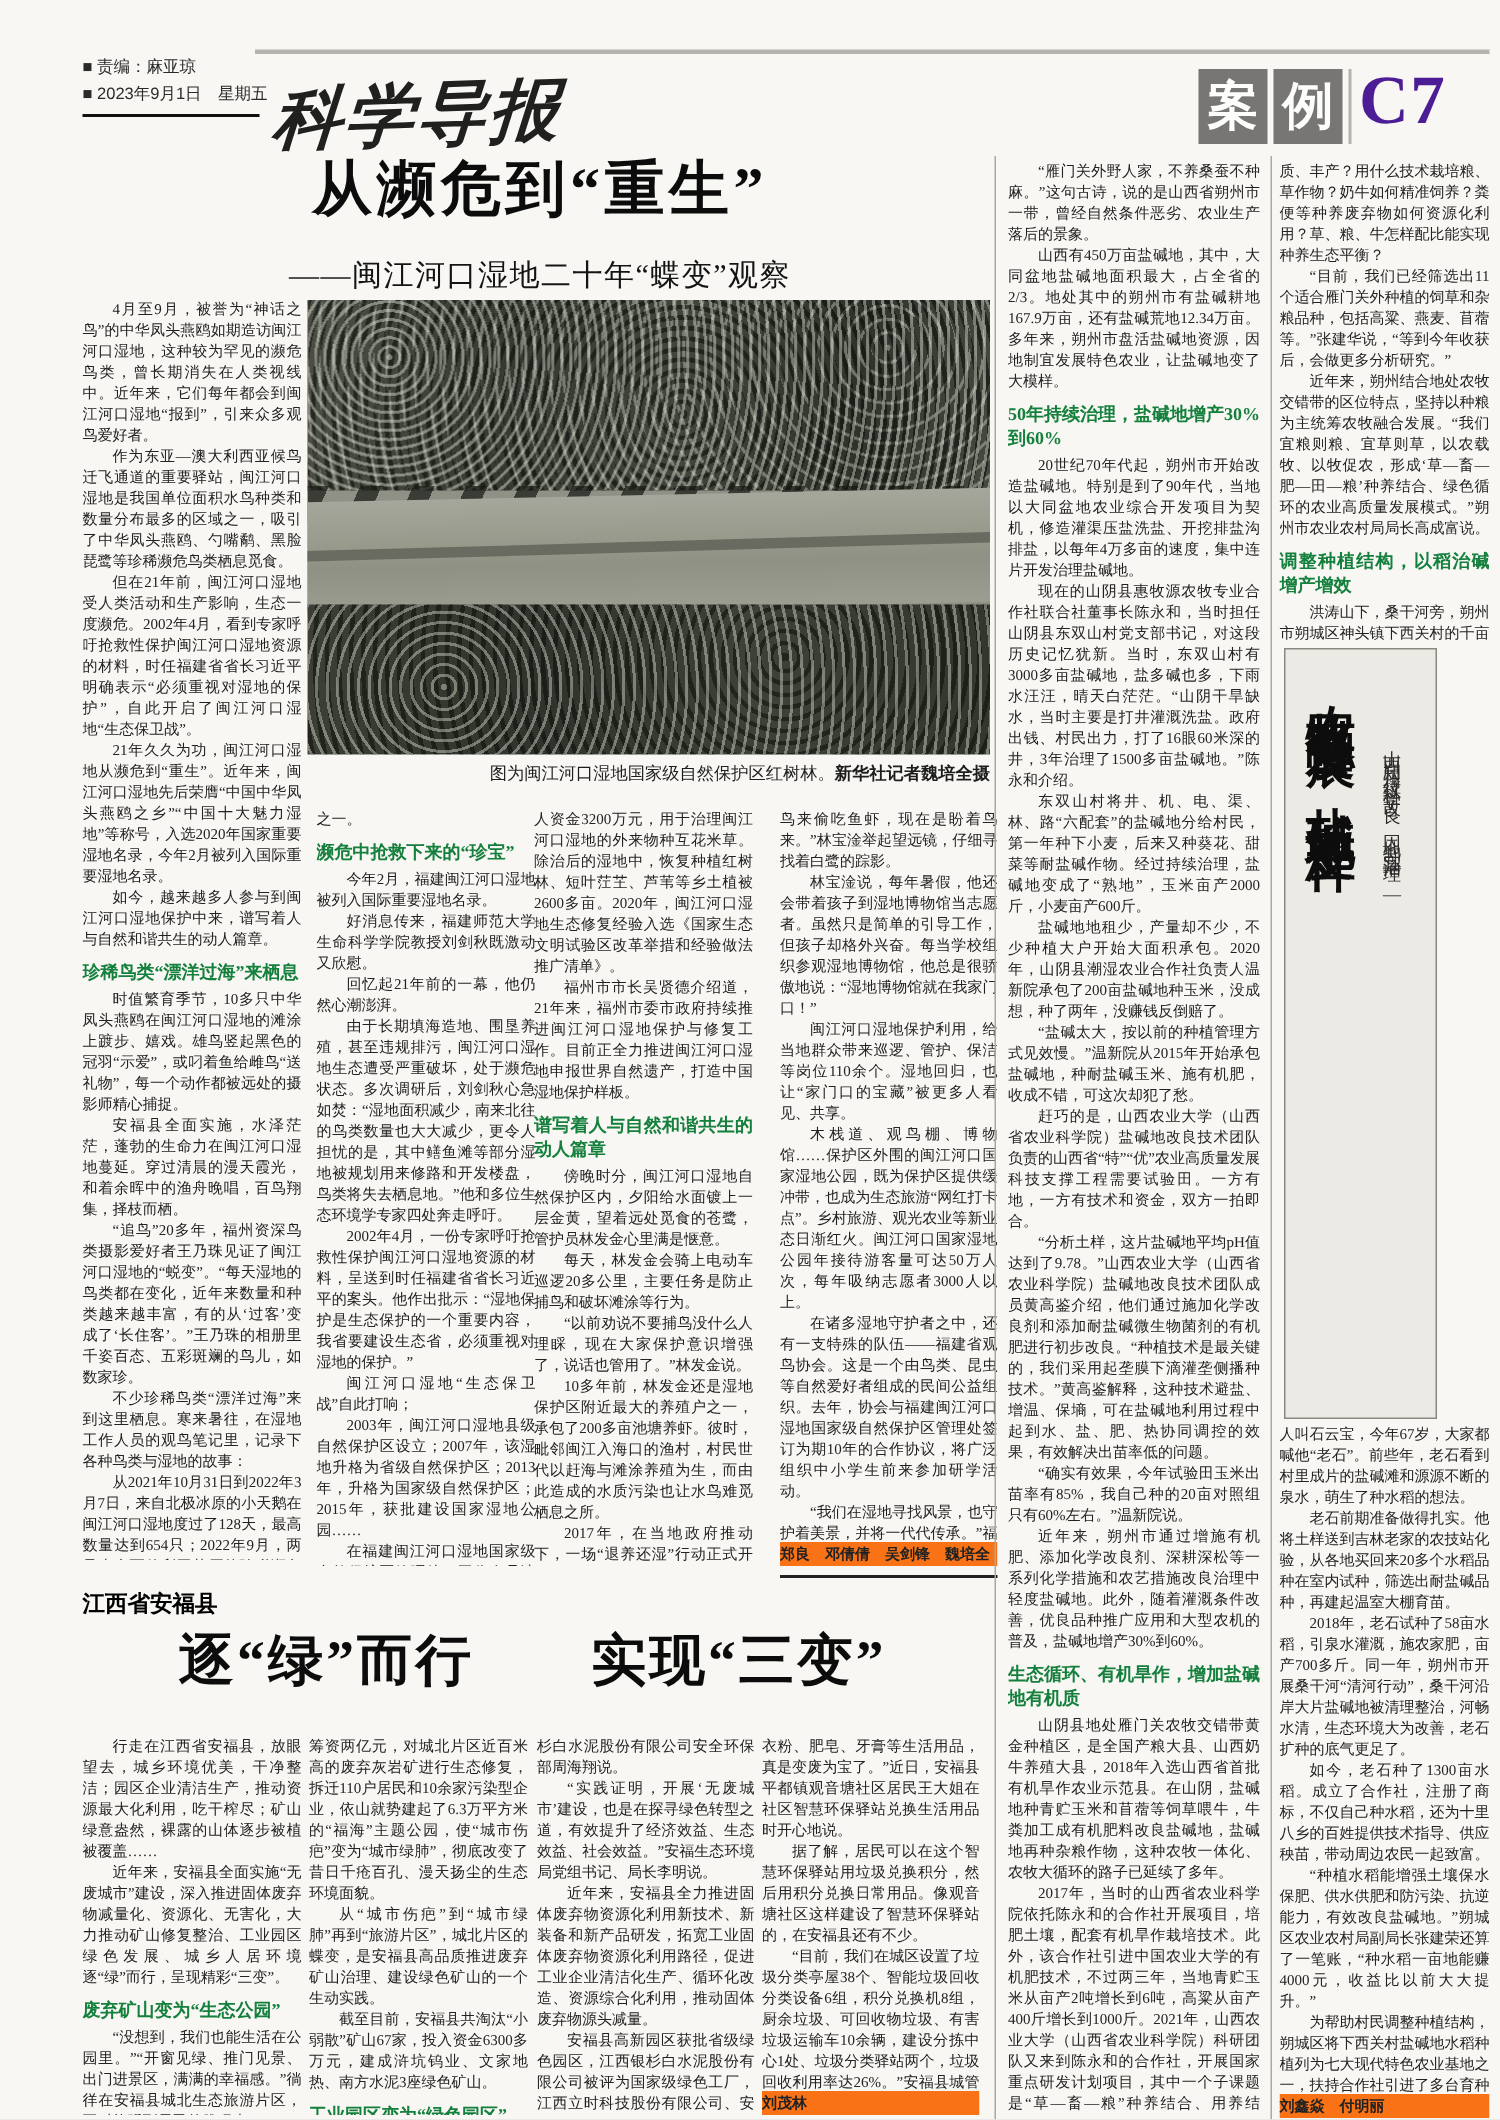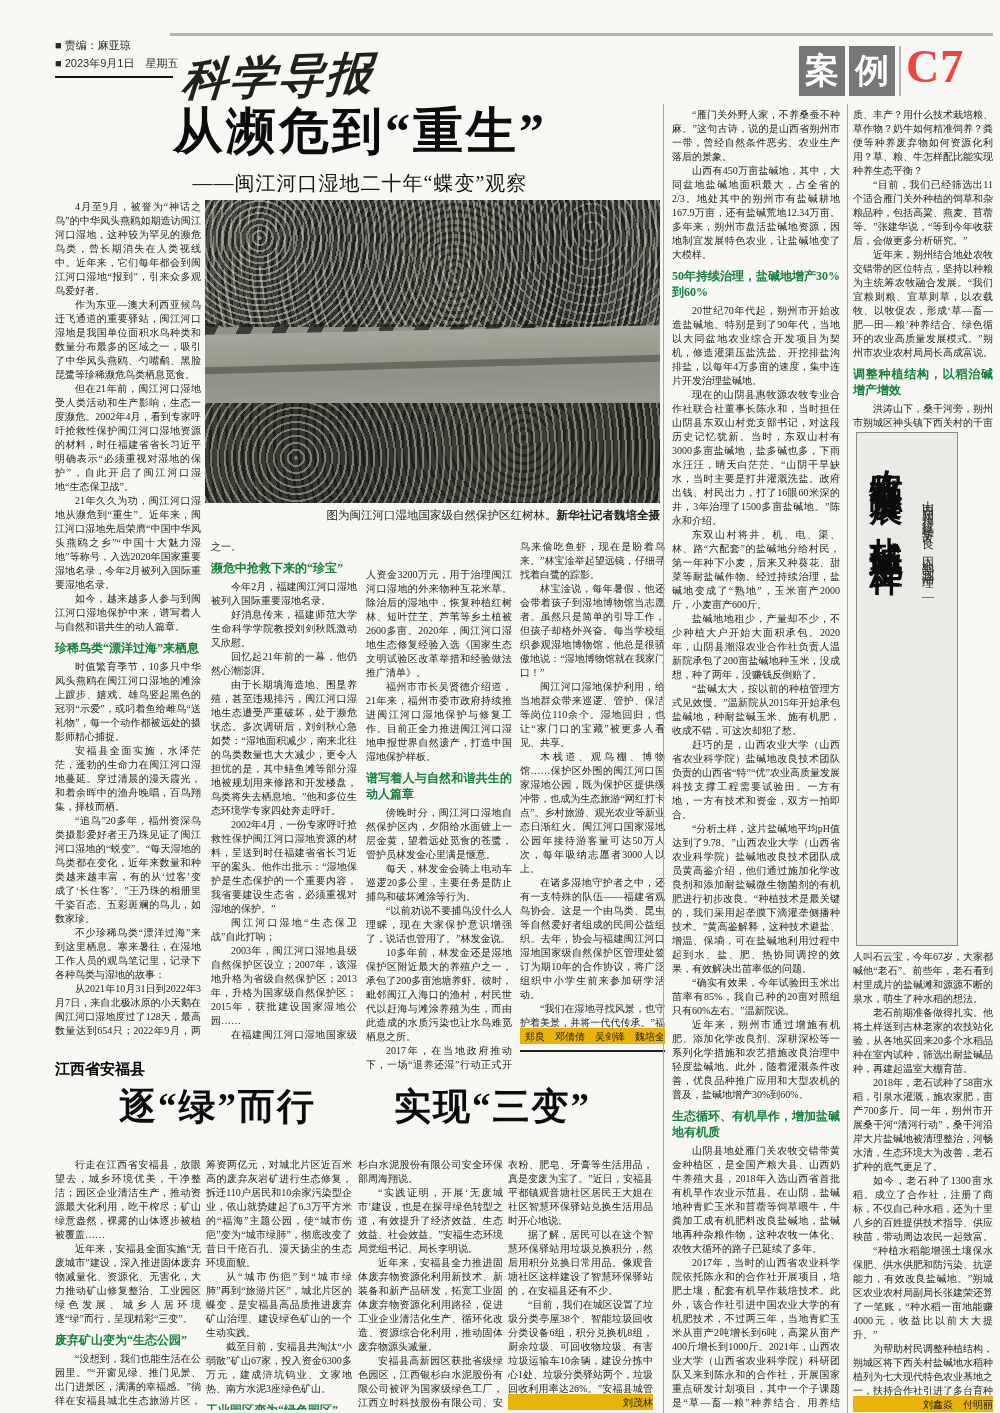--- a/index.html
+++ b/index.html
@@ -9,24 +9,24 @@
   .hdr-topline{position:absolute;left:170px;top:33px;width:823px;height:3px;background:#b5b3ae;}
   .hdr-meta{position:absolute;left:55px;top:36px;font-size:11px;line-height:18px;color:#2a2a2a;
             font-family:"Liberation Sans","DejaVu Sans",sans-serif;}
   .hdr-underline{position:absolute;left:55px;top:76px;width:118px;height:2px;background:#111;}
   .masthead{position:absolute;left:182px;top:46px;font-size:46px;font-weight:bold;font-style:italic;
             transform:skewX(-6deg) rotate(-2deg);color:#20201e;letter-spacing:2px;}
   .sec-boxes{position:absolute;left:799px;top:46px;display:flex;gap:4px;}
   .sec-box{width:46px;height:50px;background:#787674;color:#fdfdfb;font-weight:bold;font-size:34px;
            display:flex;align-items:center;justify-content:center;}
   .sec-vline{position:absolute;left:899px;top:46px;width:2px;height:50px;background:#b5b3ae;}
-  .page-no{position:absolute;left:906px;top:40px;font-size:46px;font-weight:bold;letter-spacing:1px;color:#ef4444;}
+  .page-no{position:absolute;left:906px;top:40px;font-size:46px;font-weight:bold;letter-spacing:1px;color:#4c1d95;}
   
   .main-headline{position:absolute;left:55px;top:98px;width:610px;text-align:center;
-                 font-size:50px;font-weight:900;letter-spacing:3px;color:#0c0c0c;}
+                 font-size:40px;font-weight:900;letter-spacing:3px;color:#0c0c0c;}
   .main-subhead{position:absolute;left:55px;top:170px;width:610px;text-align:center;
                 font-size:20px;color:#141414;letter-spacing:1px;}
   
   .photo{position:absolute;left:205px;top:200px;width:455px;height:303px;background:#8f9186;overflow:hidden;}
   .ph-top{position:absolute;left:0;top:0;right:0;height:42%;
     background:
       repeating-radial-gradient(circle at 12% 30%, rgba(228,231,218,.45) 0 2px, transparent 2px 6px),
       repeating-radial-gradient(circle at 55% 60%, rgba(8,10,6,.55) 0 3px, transparent 3px 7px),
       repeating-radial-gradient(circle at 85% 25%, rgba(238,241,228,.35) 0 2px, transparent 2px 9px),
       linear-gradient(95deg,#4b4f45,#353931 30%,#41453b 55%,#2e322a 80%,#454940);}
@@ -42,25 +42,25 @@
       repeating-radial-gradient(circle at 70% 35%, rgba(8,10,6,.5) 0 3px, transparent 3px 8px),
       linear-gradient(85deg,#3b3f35,#2f332b 35%,#3d4137 65%,#32362c);}
   .photo-caption{position:absolute;left:205px;top:508px;width:455px;text-align:right;font-size:11.5px;color:#1d1d1d;}
   .photo-caption b{font-weight:bold;}
   
   .col{position:absolute;overflow:hidden;text-align:justify;font-size:10px;line-height:14px;color:#222;}
   .blk{margin:0;}
   .blk.p{text-indent:2em;}
   .blk.pc{text-indent:0;}
   .blk.h{font-weight:bold;font-size:12px;line-height:16px;text-indent:0;margin:6px 0 4px;color:#15803d;}
-  .blk.by{position:absolute;bottom:0;left:0;right:0;text-align:right;font-weight:normal;text-indent:0;
-          background:#eab308;padding-top:2px;}
+  .blk.by{position:absolute;bottom:0;left:0;right:0;text-align:left;font-weight:bold;text-indent:0;
+          background:#f97316;padding-top:2px;}
   .c-main1{left:55px;top:200px;width:146px;height:840px;}
   .c-main2{left:211px;top:540px;width:146px;height:504px;}
-  .c-main3{left:366px;top:540px;width:146px;height:504px;margin-top:28px;}
+  .c-main3{left:356px;top:540px;width:146px;height:504px;}
   .c-main4{left:520px;top:540px;width:145px;height:504px;}
   .rule-under-main{position:absolute;left:520px;top:1050px;width:145px;height:2px;background:#222;}
   .vrule-1{position:absolute;left:663px;top:104px;width:1px;height:1309px;background:#aaa8a2;}
   .vrule-2{position:absolute;left:847px;top:104px;width:1px;height:1309px;background:#aaa8a2;}
   .c-salA{left:672px;top:108px;width:168px;height:1302px;}
   .c-salB1{left:853px;top:108px;width:140px;height:322px;}
   .c-salB2{left:853px;top:950px;width:140px;height:462px;}
   
   .vbox{position:absolute;left:856px;top:432px;width:100px;height:512px;background:#eceae4;border:1px solid #8a8880;}
   .vt-main{position:absolute;left:6px;top:10px;height:492px;writing-mode:vertical-rl;text-orientation:upright;

